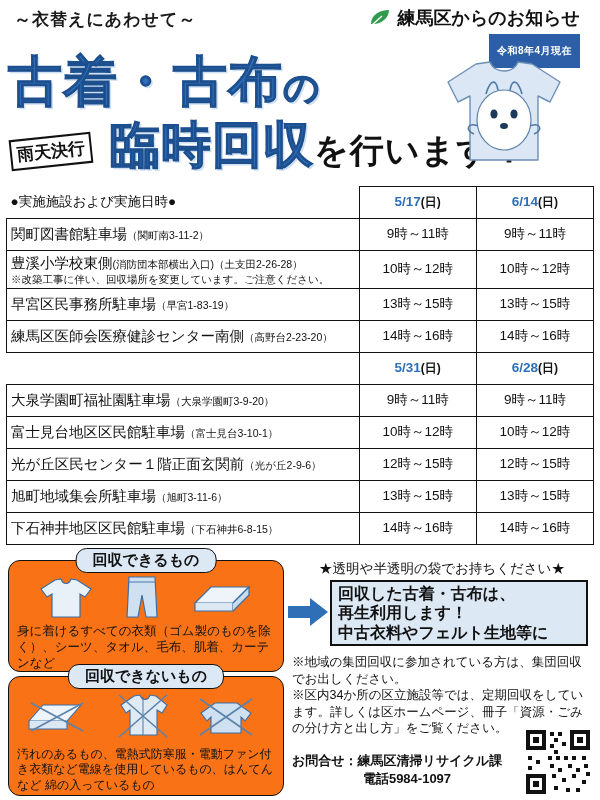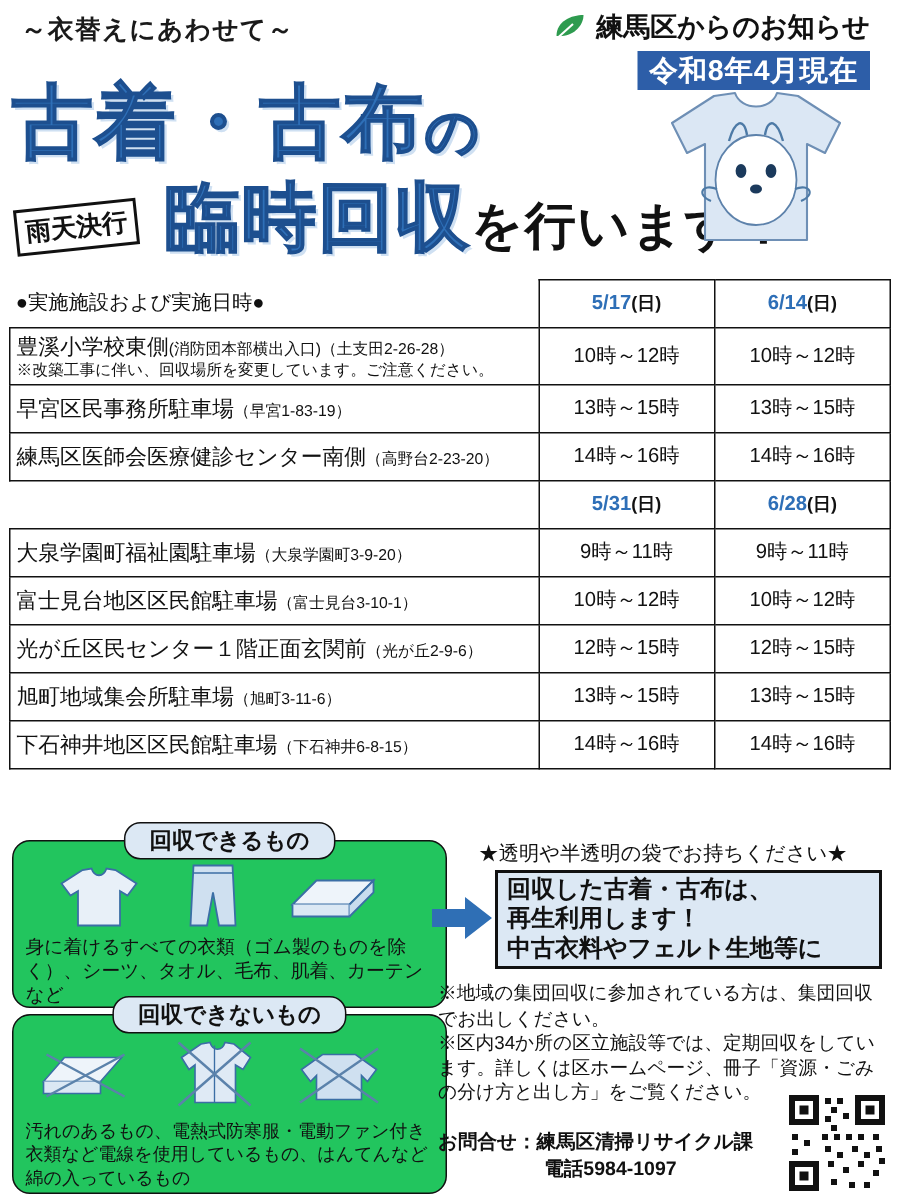--- a/index.html
+++ b/index.html
@@ -20,22 +20,22 @@
     font-size:17px;letter-spacing:1px;color:#1a1a1a;font-weight:bold;
   }
   .notice-line{
     position:absolute;right:8px;top:6px;
     display:flex;align-items:center;gap:6px;
   }
   .leaf-icon{width:22px;height:20px;display:block;}
   .notice-text{font-size:18px;font-weight:bold;color:#111;}
   .date-badge{
     position:absolute;right:8px;top:34px;
-    background:#2d5ea8;color:#fff;font-size:19px;font-weight:bold;
-    padding:0 8px;letter-spacing:0.5px;
+    background:#2d5ea8;color:#fff;font-size:10px;font-weight:bold;
+    padding:10px 8px;letter-spacing:0.5px;
   }
   .title1{
     position:absolute;left:8px;top:46px;
     font-size:54px;font-weight:bold;letter-spacing:1px;
     color:#2e6fb7;
     -webkit-text-stroke:1px #1d4f8f;
     text-shadow:2px 2px 0 #cfe0f2;
     white-space:nowrap;
   }
   .title1 .no{font-size:36px;color:#2e6fb7;}
@@ -79,21 +79,21 @@
   }
   .date-head .wk{font-size:12px;color:#111;font-weight:bold;}
   .place-name{font-size:14.5px;}
   .place-sub{font-size:10.5px;}
   .note-sm{font-size:10.5px;display:block;line-height:1.15;}
   .nb{border:none !important;}
 
   
   .bottom{position:absolute;left:0;top:556px;width:600px;height:244px;}
   .box{
-    position:absolute;border:1.5px solid #111;border-radius:12px;background:#22c55e;padding-left:14px;
+    position:absolute;border:1.5px solid #111;border-radius:12px;background:#f97316;
   }
   .box-ok{left:8px;top:4px;width:274px;height:110px;}
   .box-ng{left:8px;top:120px;width:274px;height:118px;}
   .box-title{
     position:absolute;top:-13px;left:50%;transform:translateX(-50%);
     background:#dce8f4;border:1.5px solid #111;border-radius:11px;
     font-size:15px;font-weight:bold;padding:2px 16px;white-space:nowrap;
   }
   .icons-row{position:absolute;top:14px;left:0;width:100%;height:46px;}
   .cap{
@@ -185,20 +185,27 @@
         <tr>
           <td class="hdr-left nb">●実施施設および実施日時●</td>
           <td class="date-head">
             <span>5/17</span><span class="wk">(日)</span>
           </td>
           <td class="date-head">
             <span>6/14</span><span class="wk">(日)</span>
           </td>
         </tr>
 
+        <tr>
+          <td>
+            <span class="place-name">関町図書館駐車場</span><span class="place-sub">（関町南3-11-2）</span>
+          </td>
+          <td class="col-t">9時～11時</td>
+          <td class="col-t">9時～11時</td>
+        </tr>
 
         <tr>
           <td>
             <span class="place-name">豊溪小学校東側</span><span class="place-sub">(消防団本部横出入口)（土支田2-26-28）</span>
             <span class="note-sm">※改築工事に伴い、回収場所を変更しています。ご注意ください。</span>
           </td>
           <td class="col-t">10時～12時</td>
           <td class="col-t">10時～12時</td>
         </tr>
 

